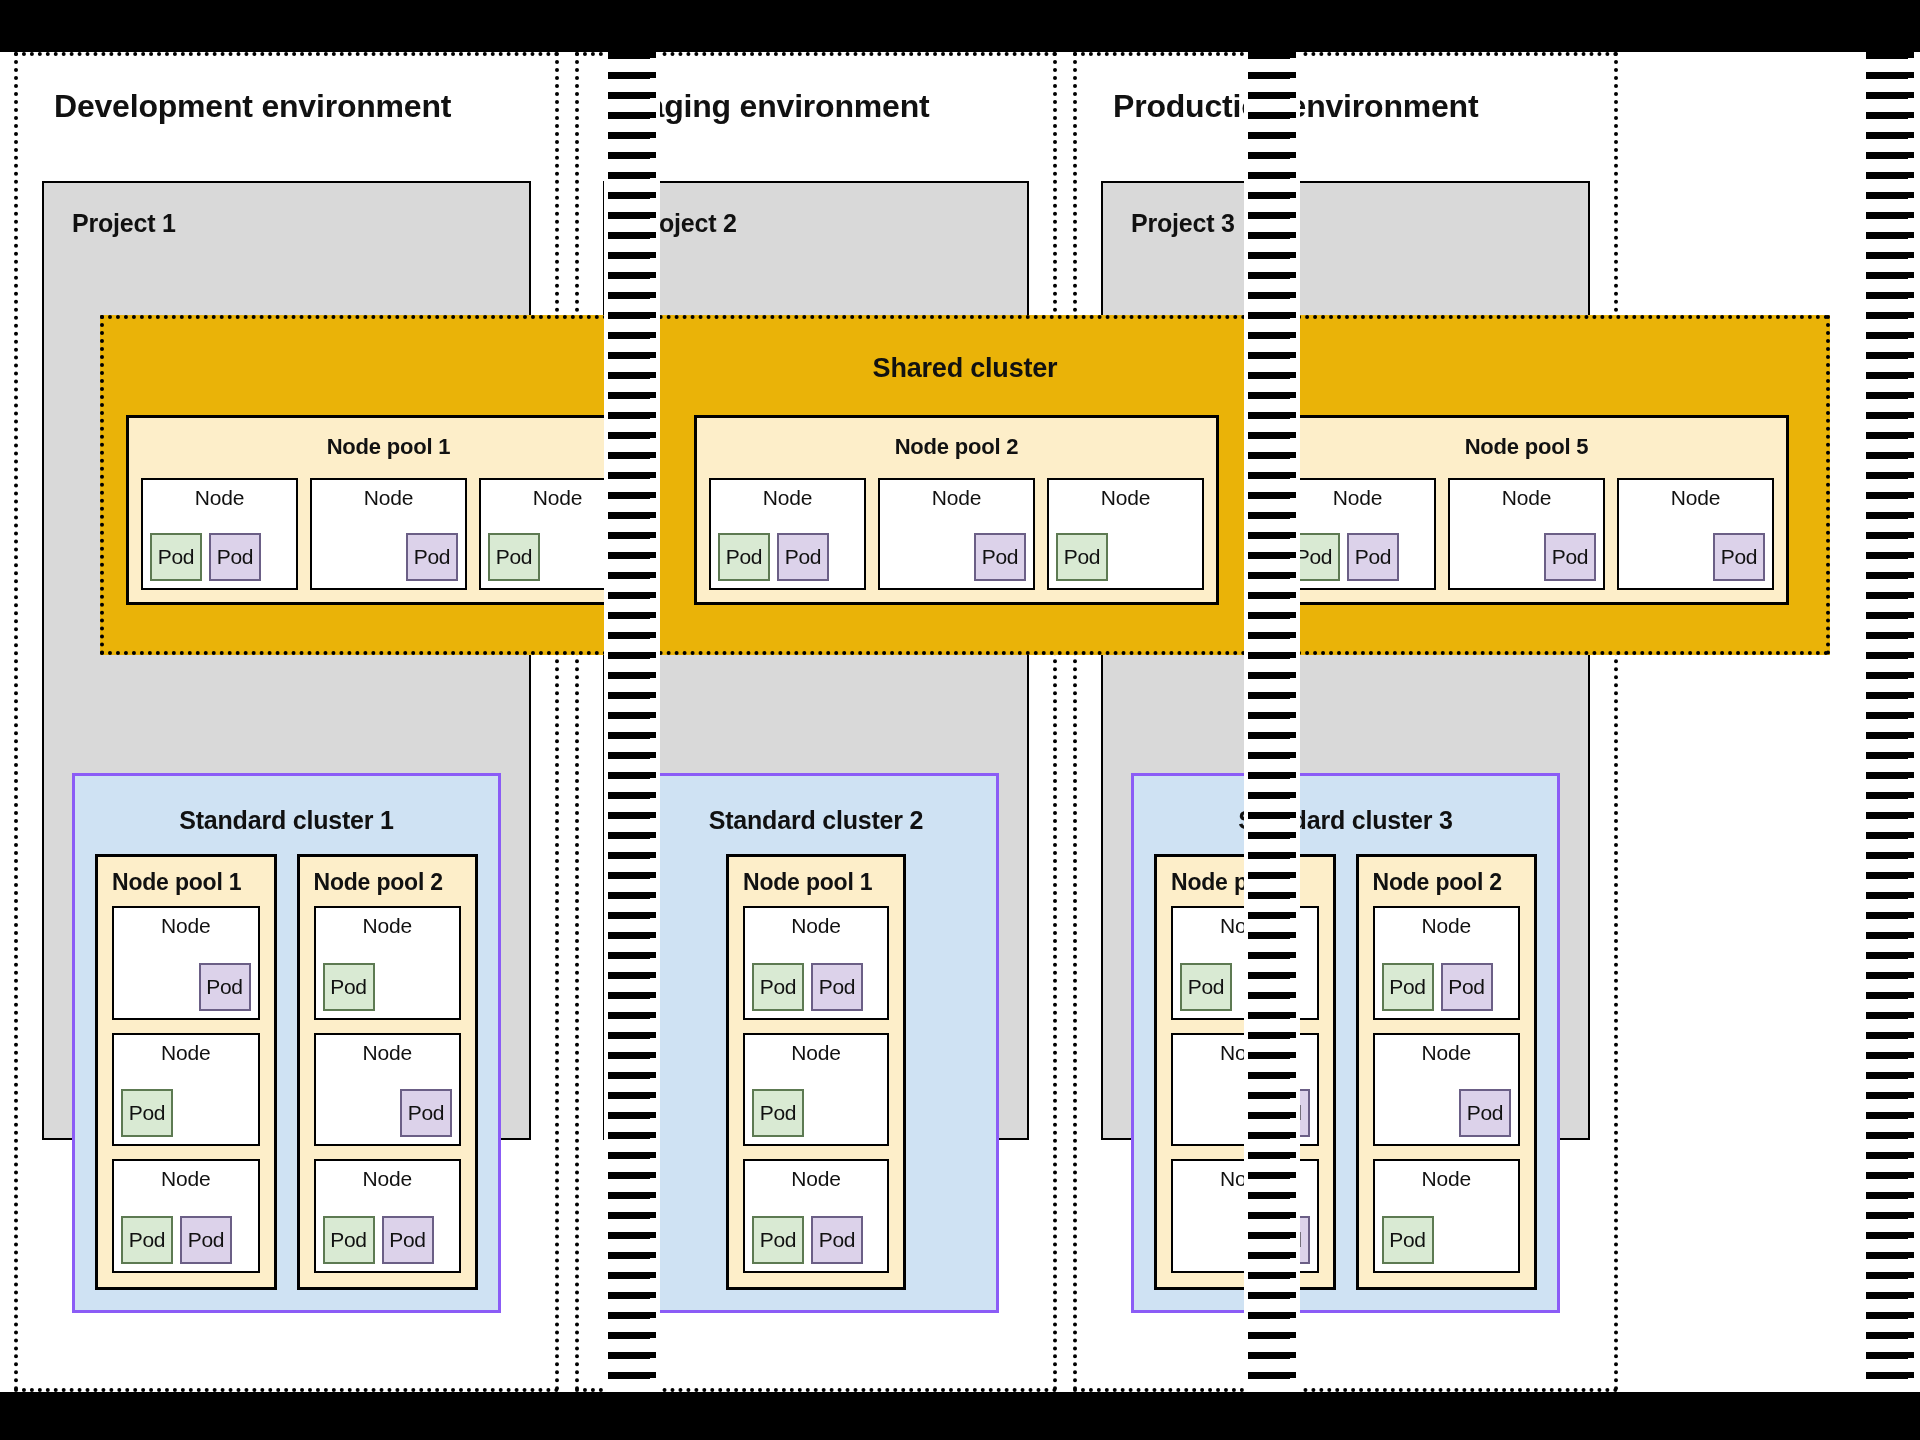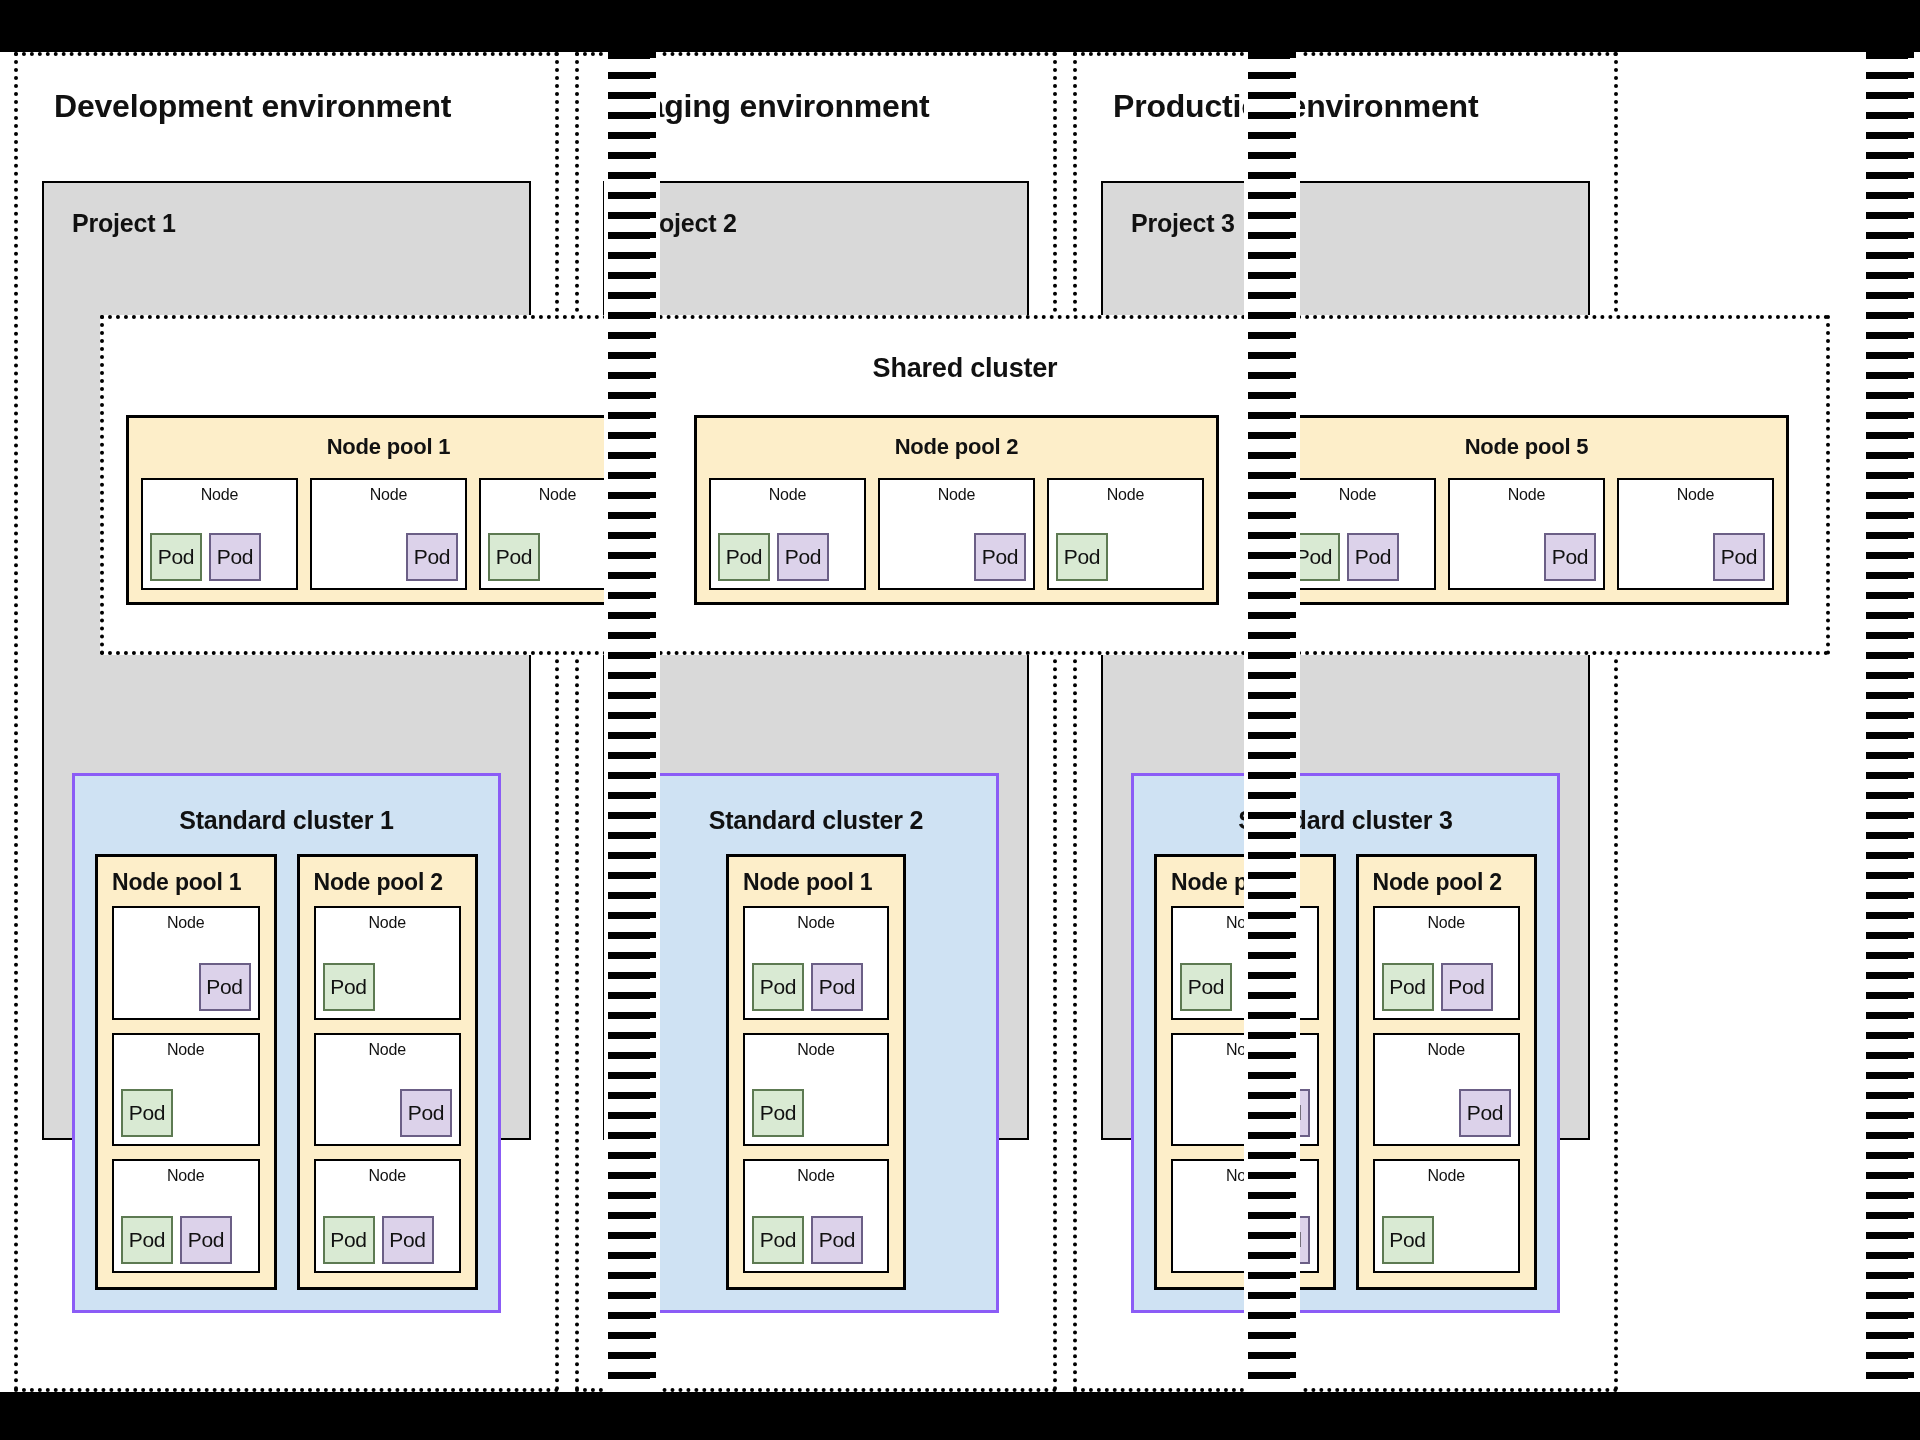--- a/index.html
+++ b/index.html
@@ -87,21 +87,21 @@
         #ffffff 6px, #ffffff 20px);
   }
 
   
   #shared-band{
     position:absolute;
     left:100px;
     top:315px;
     width:1730px;
     height:340px;
-    background:#ffffff;
+    background:#eab308;
     border:4px dotted #000;
     box-sizing:border-box;
     z-index:30;
   }
   #shared-band .band-title{
     position:absolute;
     top:34px;left:0;right:0;
     text-align:center;
     font-size:27px;font-weight:bold;color:#111;
     letter-spacing:-0.2px;
@@ -136,21 +136,21 @@
     flex:1;
     background:#ffffff;
     border:2px solid #000;
     box-sizing:border-box;
     position:relative;
     display:flex;
     flex-direction:column;
     align-items:center;
   }
   .node-label{
-    font-size:16px;
+    font-size:21px;
     color:#111;
     line-height:1.0;
     padding-top:7px;
     letter-spacing:-0.2px;
   }
   .pod-row{
     position:absolute;
     left:7px;right:7px;bottom:7px;
     display:flex;
     gap:7px;

